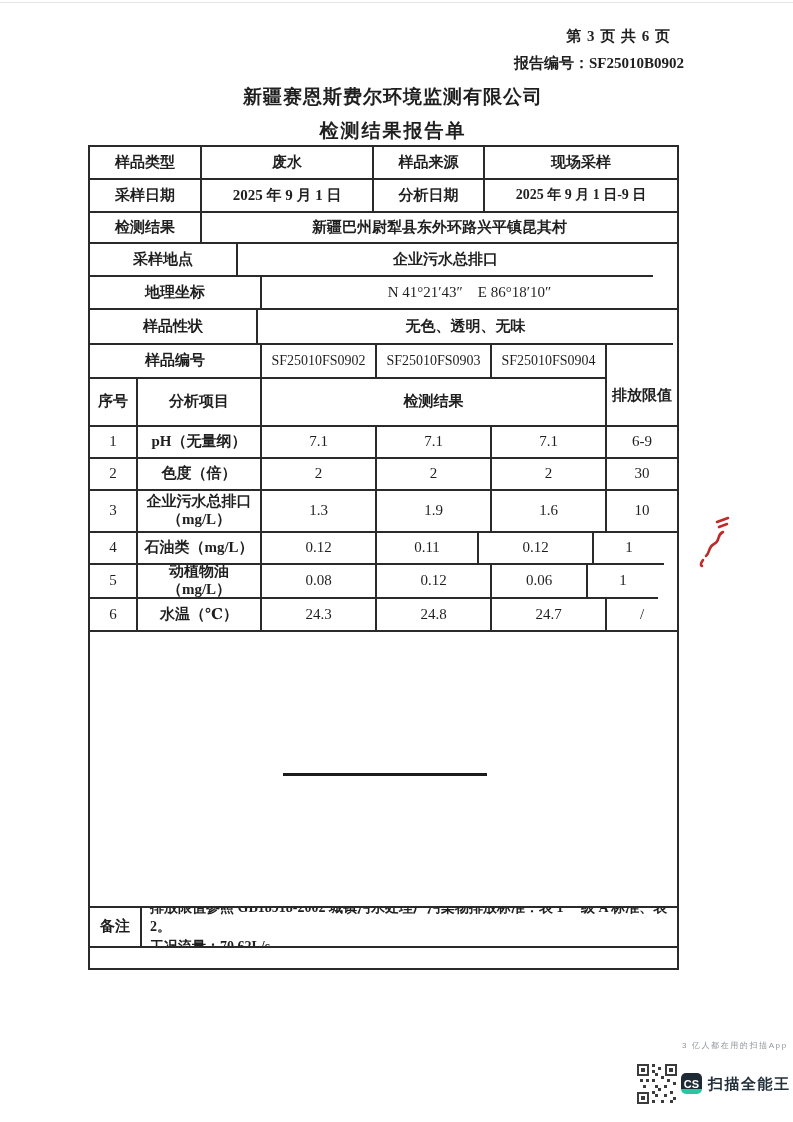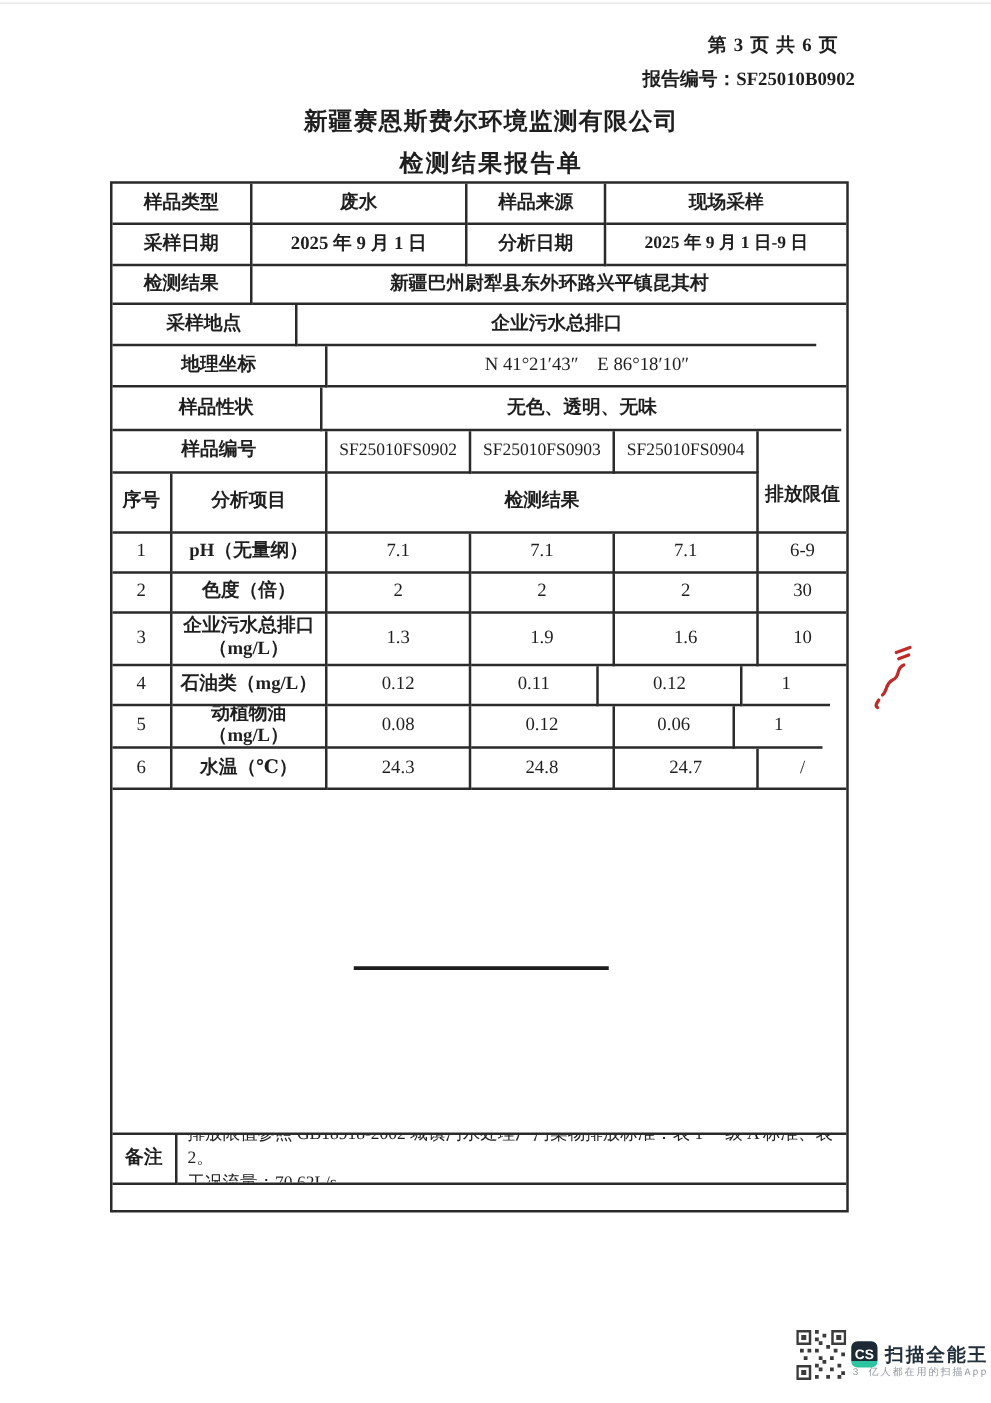--- a/index.html
+++ b/index.html
@@ -27,34 +27,34 @@
   .cell:last-child{border-right:none;}
   .trow:last-child .cell{border-bottom:none;}
   .nb{border-bottom:none !important;}
   .num{font-weight:400;}
   .small{font-size:14px;}
   .merged-limit{
     position:absolute;left:517px;top:198px;width:70px;height:100px;
     display:flex;align-items:center;justify-content:center;font-size:15px;font-weight:600;
   }
   .strike-line{position:absolute;left:193px;top:626px;width:204px;height:2.5px;background:#1c1c1c;}
-  .remark-text{display:flex;flex-direction:column;align-items:flex-start;justify-content:center;text-align:left;padding:2px 8px;font-size:14px;font-weight:400;line-height:1.4;}
+  .remark-text{display:flex;flex-direction:column;align-items:flex-start;justify-content:center;text-align:left;padding:2px 8px;font-size:14px;font-weight:700;line-height:1.4;}
 
   .red-mark{position:absolute;left:697px;top:508px;}
 
   .wm{font-family:"Liberation Sans","DejaVu Sans",sans-serif;}
   .qr{position:absolute;left:637px;top:1064px;}
   .cs-logo{
     position:absolute;left:681px;top:1073px;width:21px;height:21px;border-radius:5px;
     background:linear-gradient(180deg,#1d2a36 74%,#2cc5a0 74%);
     display:flex;align-items:center;justify-content:center;
     color:#fff;font-size:11px;font-weight:700;letter-spacing:0;
   }
   .wm-name{position:absolute;left:708px;top:1075px;font-size:15px;font-weight:700;color:#232f3b;letter-spacing:1.5px;}
-  .wm-tag{position:absolute;left:682px;top:1092px;font-size:8px;color:#8f969d;letter-spacing:1.6px;font-family:Liberation Mono, monospace;}
+  .wm-tag{position:absolute;left:682px;top:1040px;font-size:8px;color:#8f969d;letter-spacing:1.6px;}
 </style>
 </head>
 <body>
 
 <div>
 
   <div class="scan-edge"></div>
 
   <div class="page-info">第 3 页 共 6 页</div>
   <div class="report-no"><span>报告编号：</span><span>SF25010B0902</span></div>

